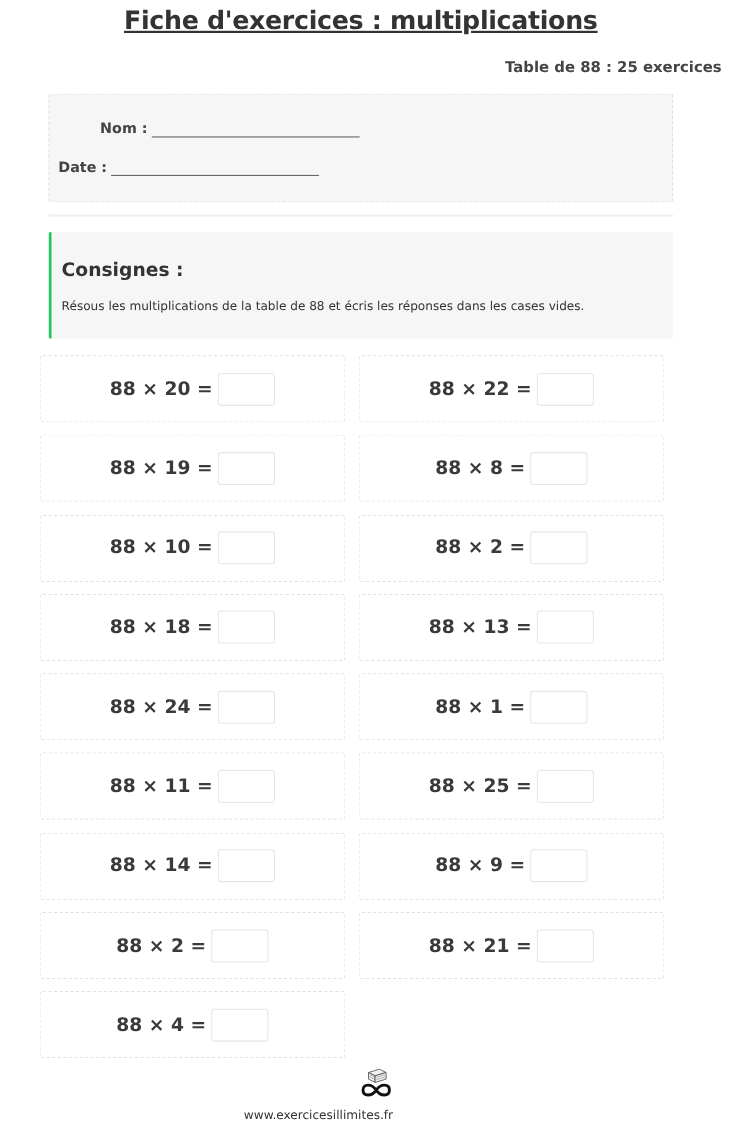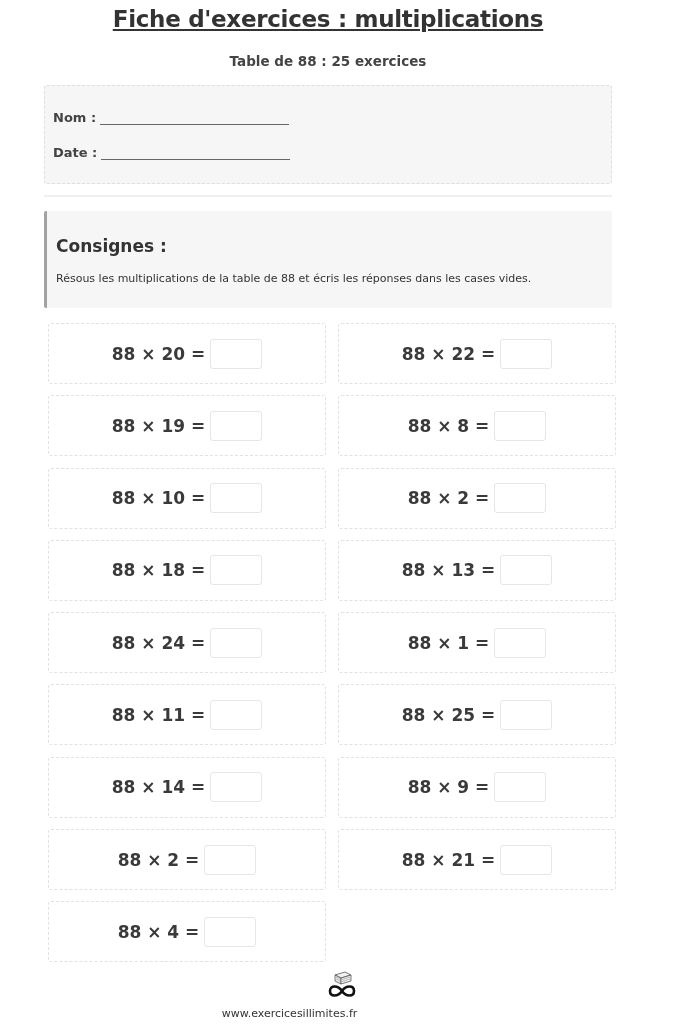--- a/index.html
+++ b/index.html
@@ -7,56 +7,56 @@
   body { font-family: "DejaVu Sans", "Liberation Sans", sans-serif; color: #333333; position: relative; }
 
   .title {
     position: absolute; left: 0; top: 6px; width: 656px;
     text-align: center; font-size: 23px; font-weight: bold; color: #333333;
     letter-spacing: -0.3px;
     text-decoration: underline;
   }
   .subtitle {
     position: absolute; left: 0; top: 53px; width: 656px;
-    text-align: center; font-size: 13.5px; font-weight: bold; color: #444444;
+    text-align: right; font-size: 13.5px; font-weight: bold; color: #444444;
   }
 
   .student-box {
     position: absolute; left: 44px; top: 85px; width: 568px; height: 99px;
     background: #f6f6f6; border: 1px dashed #dedede; border-radius: 3px;
   }
   .field-row {
     position: absolute; left: 8px; font-size: 13px; font-weight: bold; color: #444444;
     display: flex; align-items: flex-end;
   }
   .field-row .line {
     display: inline-block; border-bottom: 1px solid #666666; height: 14px; margin-left: 4px;
   }
-  .field-nom { top: 24px; }
+  .field-nom { top: 24px; margin-left: 38px; }
   .field-nom .line { width: 189px; }
   .field-date { top: 59px; }
   .field-date .line { width: 189px; }
 
   .divider {
     position: absolute; left: 44px; top: 195px; width: 568px; height: 2px; background: #efefef;
   }
 
   .consignes {
     position: absolute; left: 44px; top: 211px; width: 568px; height: 97px;
-    background: #f6f6f6; border-left: 3px solid #a3a3a3; border-radius: 2px;
+    background: #f6f6f6; border-left: 3px solid #22c55e; border-radius: 2px;
   }
   .consignes h2 {
     position: absolute; left: 9px; top: 25px; font-size: 17px; font-weight: bold; color: #333333;
   }
   .consignes p {
     position: absolute; left: 9px; top: 61px; font-size: 11px; color: #333333;
   }
 
   .grid {
-    position: absolute; left: 48px; top: 323px; width: 568px;
+    position: absolute; left: 36px; top: 323px; width: 568px;
     display: grid; grid-template-columns: 278px 278px; column-gap: 12px; row-gap: 11.3px;
   }
   .card {
     height: 61px; border: 1px dashed #e2e2e2; border-radius: 3px; background: #ffffff;
     display: flex; align-items: center; justify-content: center;
   }
   .expr {
     font-size: 17px; font-weight: bold; color: #3a3a3a; white-space: pre;
   }
   .answer {

